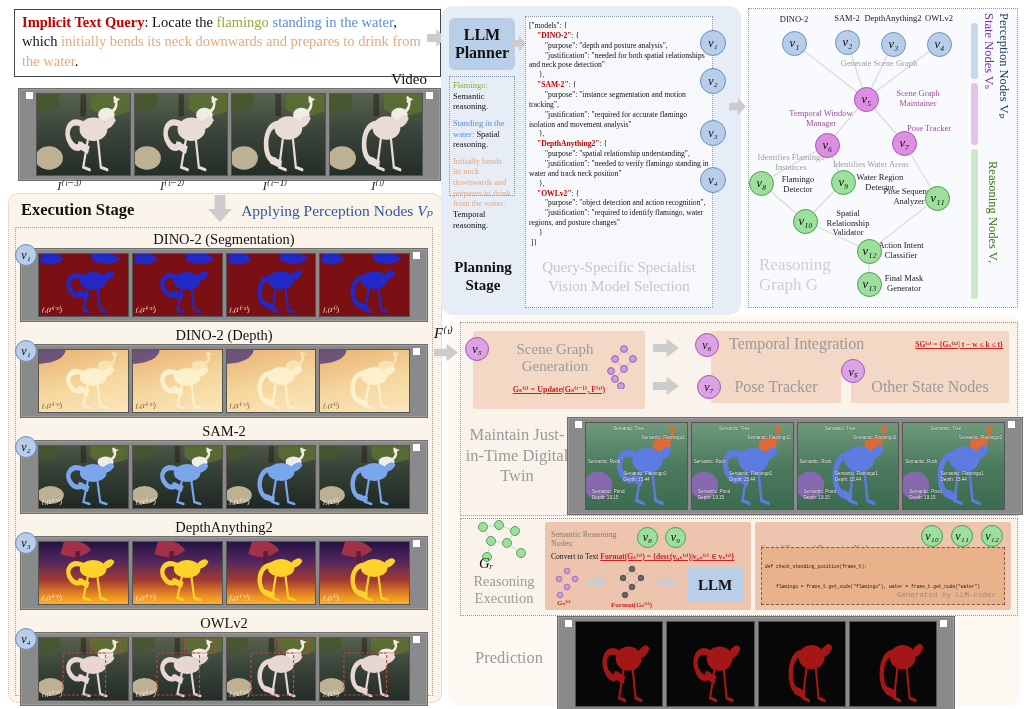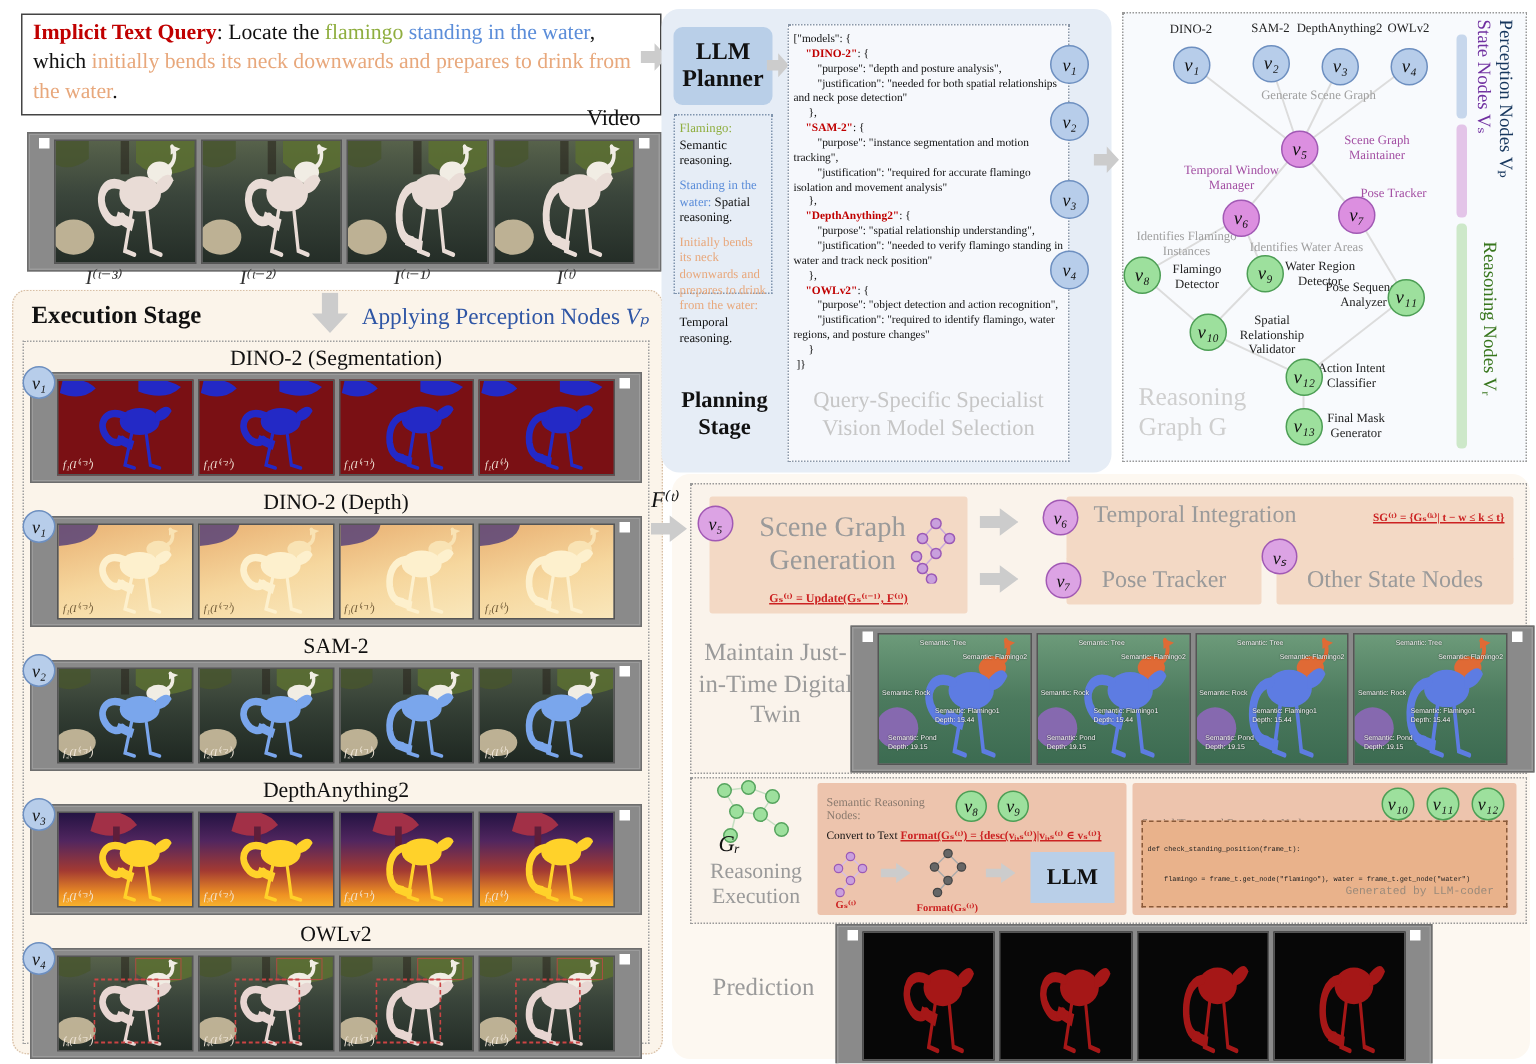--- a/index.html
+++ b/index.html
@@ -78,21 +78,21 @@
   .sidebar-seg{position:absolute;width:7px;border-radius:3px;left:222px;}
   .vlabels{position:absolute;left:228px;top:4px;height:152px;width:34px;
            writing-mode:vertical-rl;font-size:12.5px;line-height:15px;}
   .vlabels span{display:inline-block;margin-bottom:4px;}
   .vlabel-r{position:absolute;left:236px;top:152px;height:146px;writing-mode:vertical-rl;
             font-size:12.5px;color:#38761d;}
   
   .bg-soft{left:448px;top:316px;width:572px;height:390px;background:#fdf8f1;border-radius:12px;}
   .twin-panel{left:460px;top:322px;width:556px;height:192px;background:#faf3eb;border:1px dotted #9a9a9a;}
   .obox{position:absolute;background:#f3d9c5;border-radius:2px;}
-  .obox .otitle{color:#9a9a9a;font-size:19px;line-height:1.15;text-align:center;}
+  .obox .otitle{color:#9a9a9a;font-size:15px;line-height:1.15;text-align:center;}
   .formula{color:#cc2222;font-weight:bold;text-decoration:underline;}
   .twin-caption{left:4px;top:102px;width:104px;text-align:center;color:#9a9a9a;font-size:16.5px;line-height:1.25;}
   .twin-film{left:106px;top:94px;width:444px;height:92px;}
   
   .rexec-panel{left:460px;top:518px;width:556px;height:96px;background:#faf3eb;border:1px dotted #9a9a9a;}
   .spanel{position:absolute;background:#edc4ad;border-radius:2px;}
   .sp-title{color:#8a7a6e;font-size:8px;}
   .code-box{position:absolute;background:#e9b28b;border:1px dashed #8a5a3a;
             font:4.6px "Liberation Mono","DejaVu Sans Mono",monospace;color:#222;
             padding:2px 3px;box-sizing:border-box;overflow:hidden;white-space:pre;line-height:1.5;}

